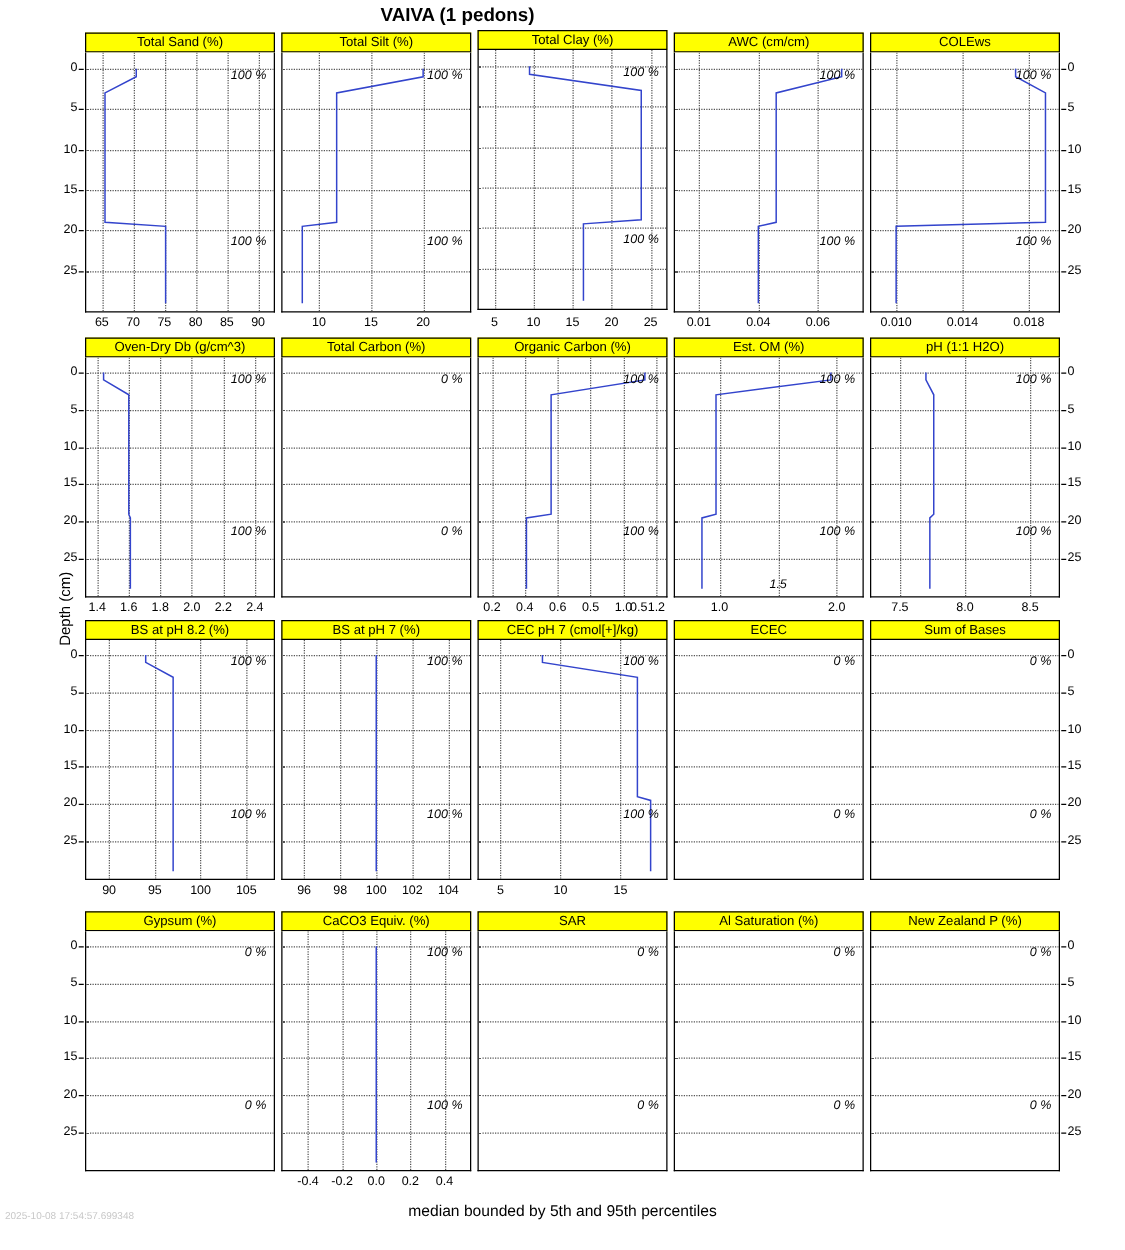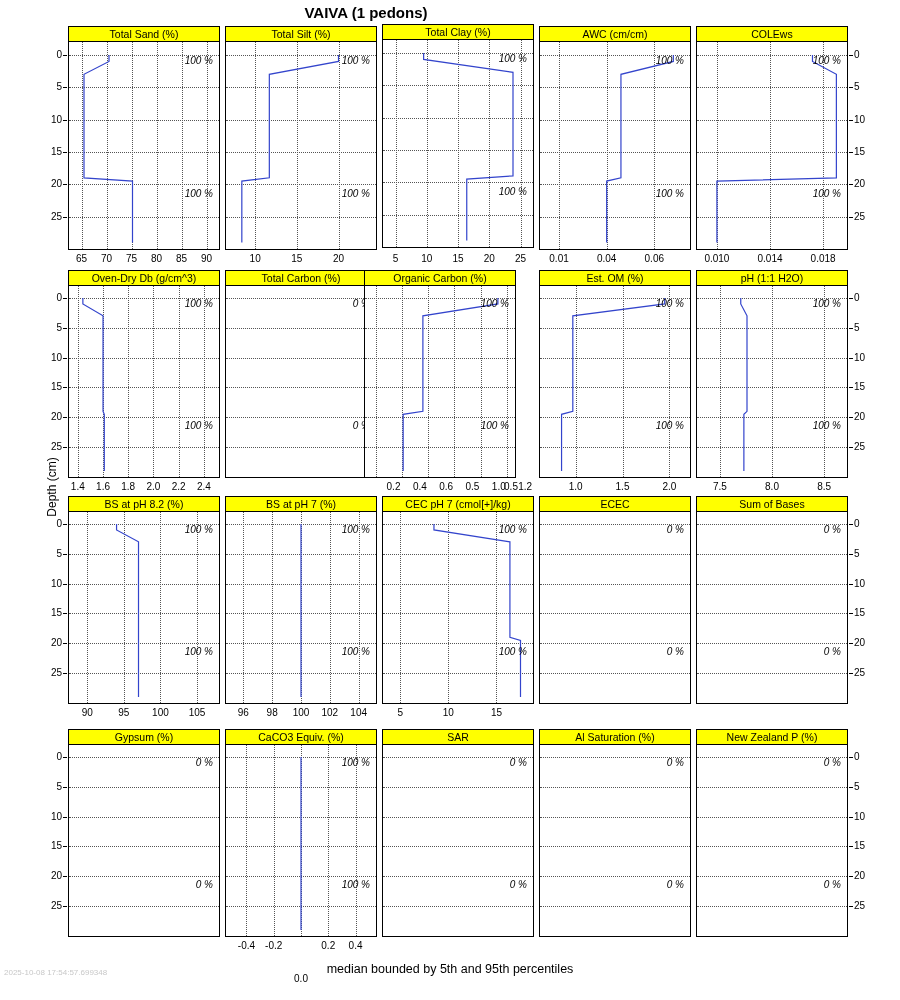--- a/index.html
+++ b/index.html
@@ -279,21 +279,21 @@
         <div class="hgrid" style="top: 11.9375px;"></div>
         <div class="hgrid" style="top: 41.7812px;"></div>
         <div class="hgrid" style="top: 71.625px;"></div>
         <div class="hgrid" style="top: 101.469px;"></div>
         <div class="hgrid" style="top: 131.312px;"></div>
         <div class="hgrid" style="top: 161.156px;"></div>
         <div class="pct" style="right: 6px; top: 11.9062px;">0 %</div>
         <div class="pct" style="right: 6px; top: 134.266px;">0 %</div>
       </div>
     </div>
-    <div class="panel" style="left: 364px; top: 270px; width: 152px; height: 208px;">
+    <div class="panel" style="left: 382px; top: 270px; width: 152px; height: 208px;">
       <div class="panel-head">Organic Carbon (%)</div>
       <div class="plotbox" style="height: 192px;">
         <div class="vgrid" style="left: 10.5263px;"></div>
         <div class="vgrid" style="left: 36.8421px;"></div>
         <div class="vgrid" style="left: 63.1579px;"></div>
         <div class="vgrid" style="left: 89.4737px;"></div>
         <div class="vgrid" style="left: 115.789px;"></div>
         <div class="vgrid" style="left: 142.105px;"></div>
         <div class="hgrid" style="top: 11.9375px;"></div>
         <div class="hgrid" style="top: 41.7812px;"></div>
@@ -328,21 +328,21 @@
         <div class="hgrid" style="top: 161.156px;"></div>
         <svg class="series" width="150" height="191">
           <polyline points="124.69,11.94 124.69,17.91 32.81,29.84 32.81,125.34 21.56,128.33 21.56,131.31 21.56,185.03" fill="none" stroke="#3344cc" stroke-width="1.2"></polyline>
         </svg>
         <div class="pct" style="right: 6px; top: 11.9062px;">100 %</div>
         <div class="pct" style="right: 6px; top: 134.266px;">100 %</div>
       </div>
     </div>
     <div class="xtick" style="left: 491px; top: 481px; width: 40px;">0.5</div>
     <div class="xtick" style="left: 555.625px; top: 481px; width: 40px;">1.0</div>
-    <div class="xtick" style="left: 602.5px; top: 481px; width: 40px;">1.5</div>
+    <div class="xtick" style="left: 602.5px; top: 462px; width: 40px; font-style: italic;">1.5</div>
     <div class="xtick" style="left: 649.375px; top: 481px; width: 40px;">2.0</div>
     <div class="panel" style="left: 696px; top: 270px; width: 152px; height: 208px;">
       <div class="panel-head">pH (1:1 H2O)</div>
       <div class="plotbox" style="height: 192px;">
         <div class="vgrid" style="left: 22.9167px;"></div>
         <div class="vgrid" style="left: 75px;"></div>
         <div class="vgrid" style="left: 127.083px;"></div>
         <div class="hgrid" style="top: 11.9375px;"></div>
         <div class="hgrid" style="top: 41.7812px;"></div>
         <div class="hgrid" style="top: 71.625px;"></div>
@@ -534,21 +534,21 @@
         <div class="hgrid" style="top: 161.156px;"></div>
         <svg class="series" width="150" height="191">
           <polyline points="75.00,11.94 75.00,185.03" fill="none" stroke="#3344cc" stroke-width="1.2"></polyline>
         </svg>
         <div class="pct" style="right: 6px; top: 11.9062px;">100 %</div>
         <div class="pct" style="right: 6px; top: 134.266px;">100 %</div>
       </div>
     </div>
     <div class="xtick" style="left: 226.455px; top: 940px; width: 40px;">-0.4</div>
     <div class="xtick" style="left: 253.727px; top: 940px; width: 40px;">-0.2</div>
-    <div class="xtick" style="left: 281px; top: 973px; width: 40px;">0.0</div>
+    <div class="xtick" style="left: 281px; top: 940px; width: 40px;">0.0</div>
     <div class="xtick" style="left: 308.273px; top: 940px; width: 40px;">0.2</div>
     <div class="xtick" style="left: 335.545px; top: 940px; width: 40px;">0.4</div>
     <div class="panel" style="left: 382px; top: 729px; width: 152px; height: 208px;">
       <div class="panel-head">SAR</div>
       <div class="plotbox" style="height: 192px;">
         <div class="hgrid" style="top: 11.9375px;"></div>
         <div class="hgrid" style="top: 41.7812px;"></div>
         <div class="hgrid" style="top: 71.625px;"></div>
         <div class="hgrid" style="top: 101.469px;"></div>
         <div class="hgrid" style="top: 131.312px;"></div>

